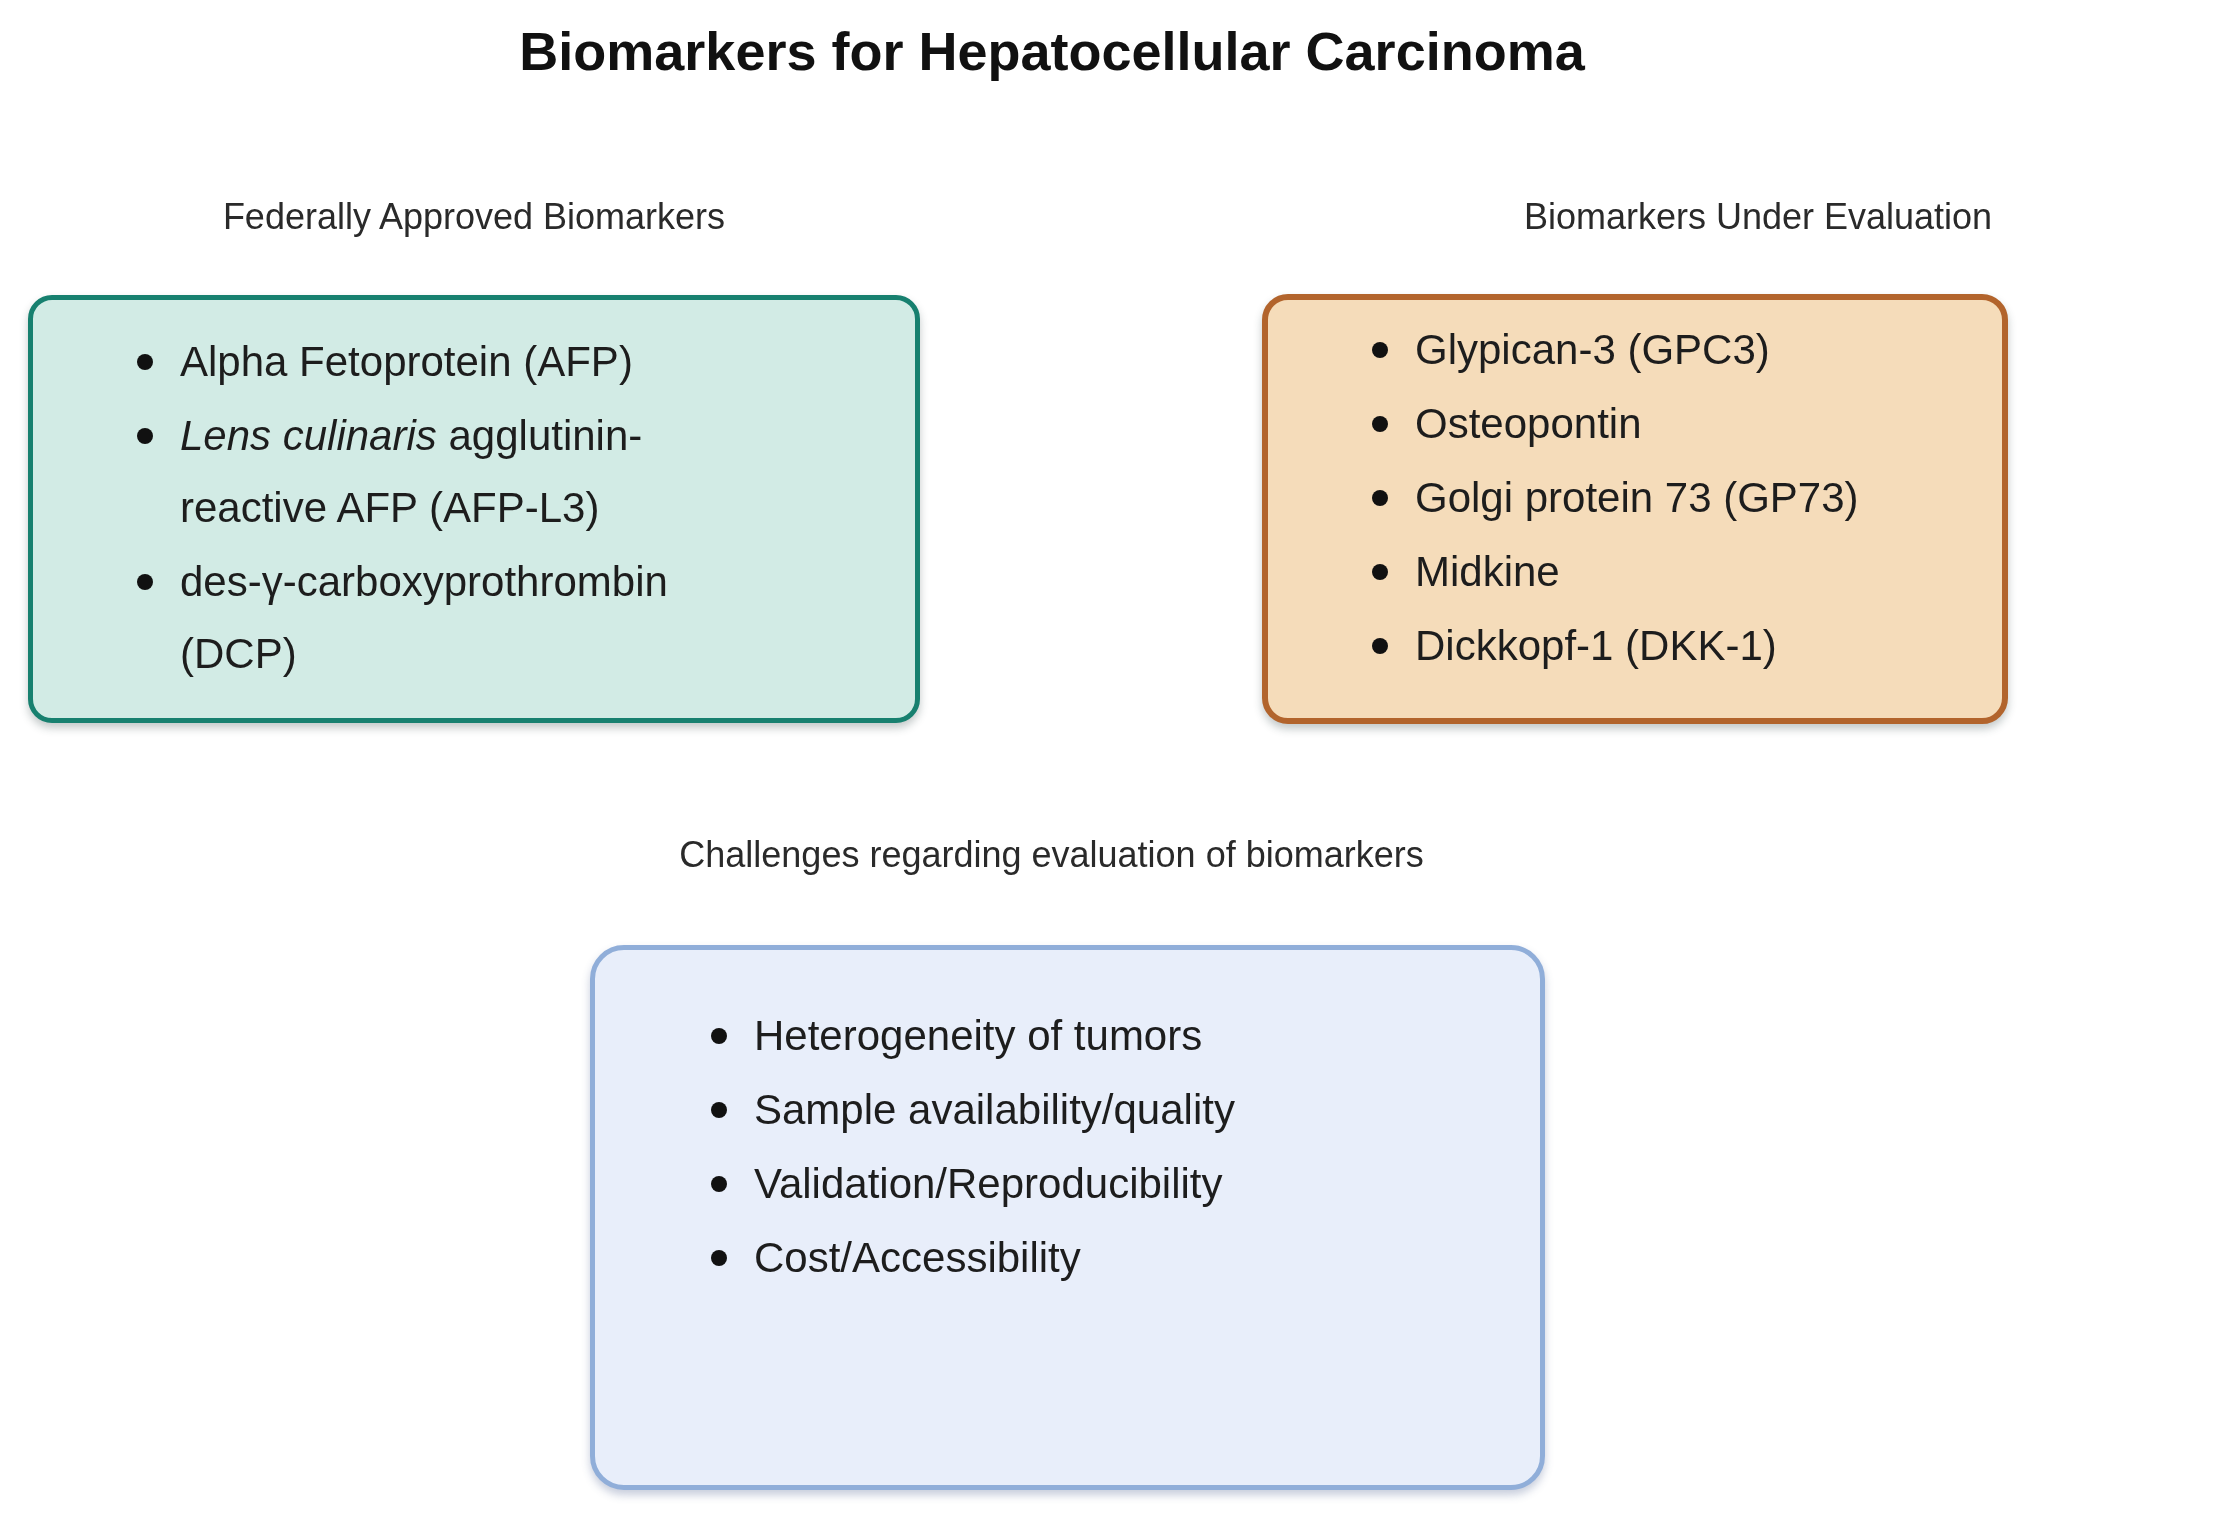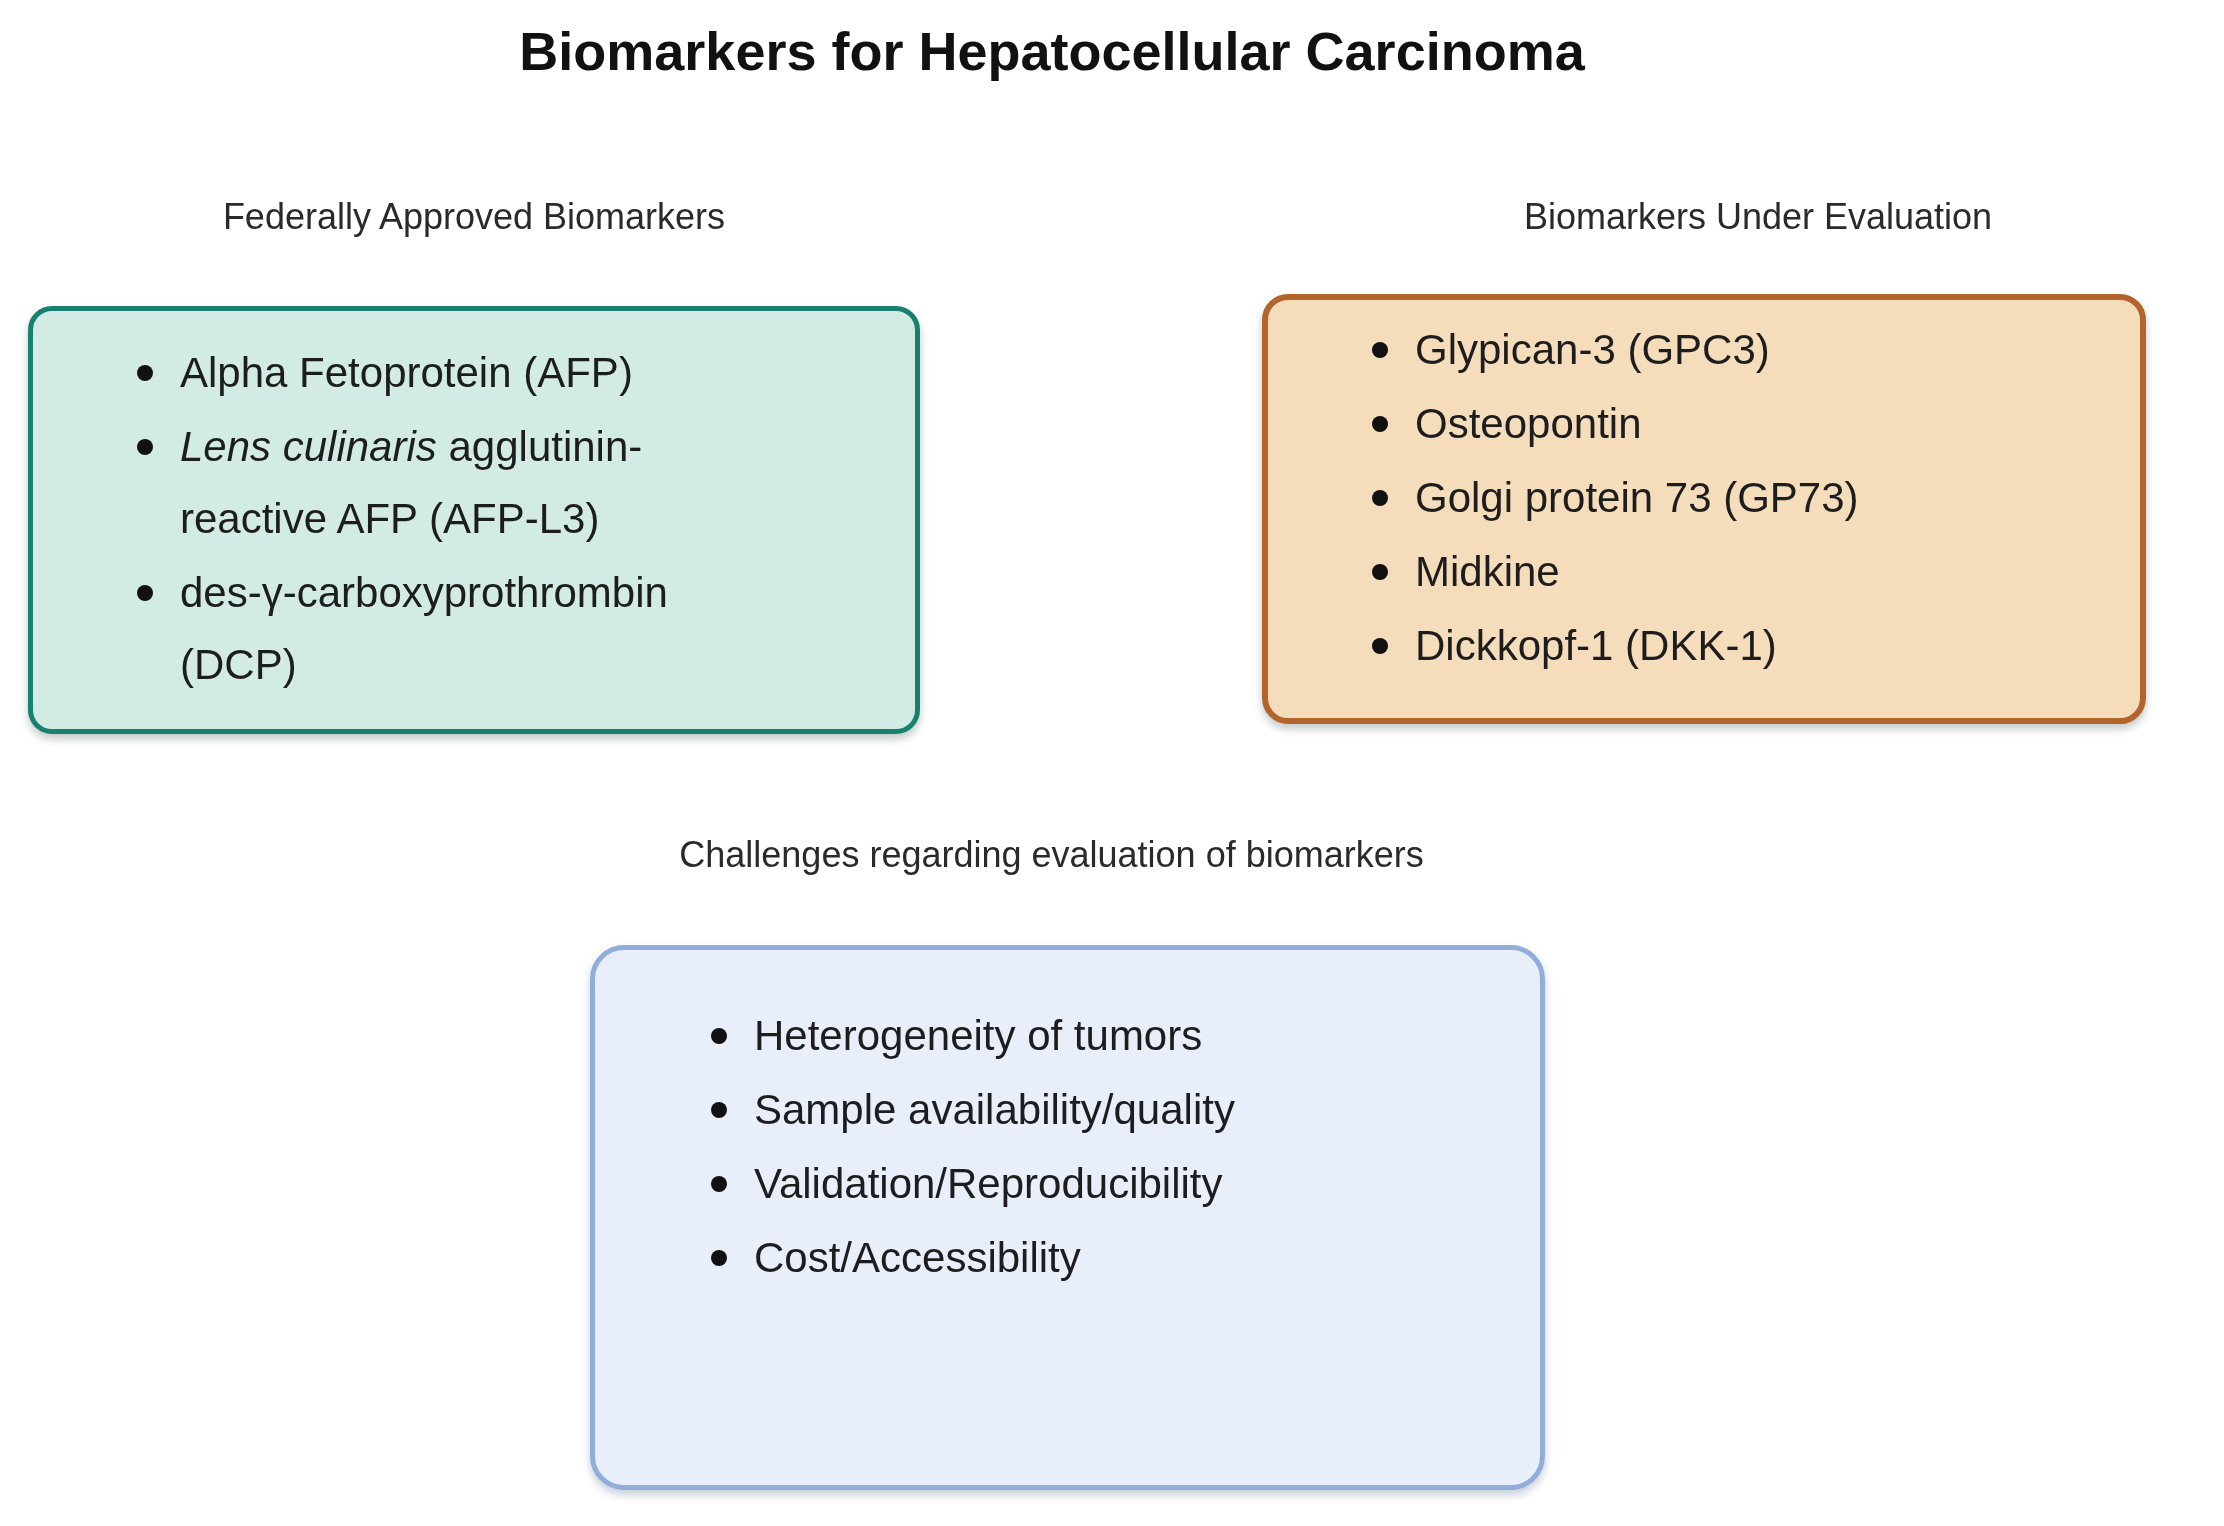--- a/index.html
+++ b/index.html
@@ -36,24 +36,24 @@
   #heading-challenges { left: 574px;  width: 955px; top: 834px; }
 
   .panel {
     position: absolute;
     box-sizing: border-box;
     border-style: solid;
     box-shadow: 0 5px 9px rgba(40, 60, 60, 0.28);
   }
   #panel-approved {
     left: 28px; top: 295px; width: 892px; height: 428px;
-    border-width: 5px; border-radius: 24px; margin-top: 11px;
+    border-width: 5px; border-radius: 24px;
   }
   #panel-evaluation {
-    left: 1262px; top: 294px; width: 884px; height: 430px;
+    left: 1262px; top: 294px; width: 746px; height: 430px;
     border-width: 6px; border-radius: 26px;
   }
   #panel-challenges {
     left: 590px; top: 945px; width: 955px; height: 545px;
     border-width: 5px; border-radius: 34px;
     box-shadow: 0 5px 9px rgba(70, 90, 140, 0.30);
   }
 
   ul.bullets {
     list-style: none;

